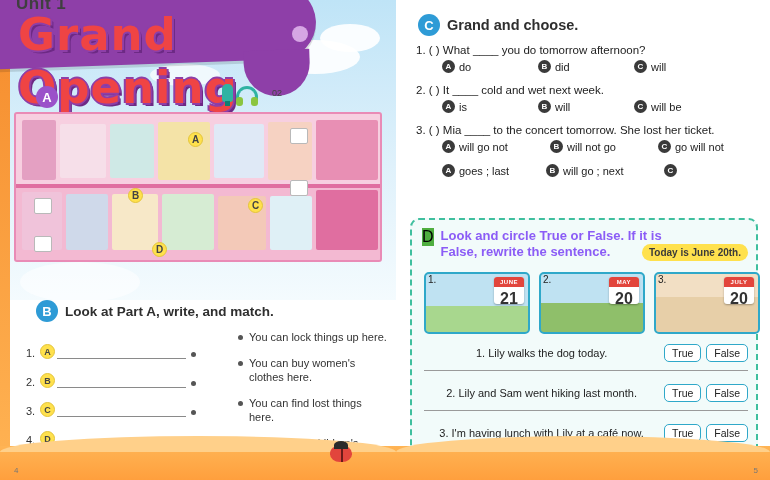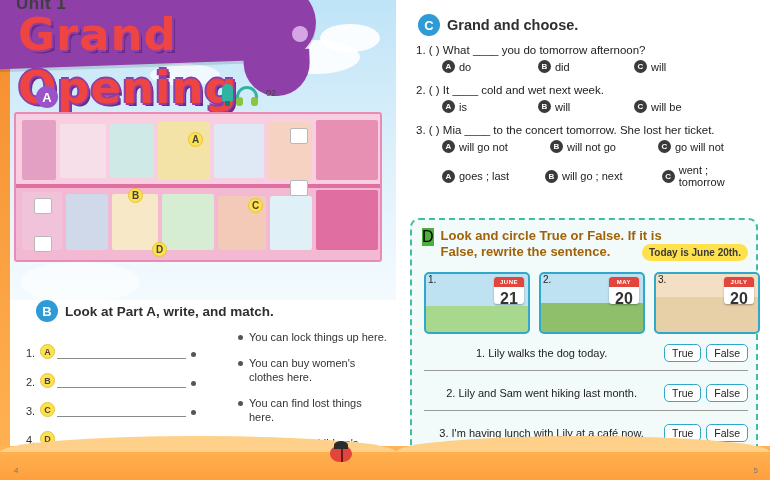--- a/index.html
+++ b/index.html
@@ -81,21 +81,21 @@
   .sec .sec-title { font-size:13.5px; font-weight:bold; color:#2f2f2f; }
 
   
   .partA-head { position:absolute; left:36px; top:86px; }
   .audio-icons { position:absolute; left:222px; top:84px; display:flex; align-items:center; gap:3px; }
   .mic { width:11px; height:18px; background:#2fb3a3; border-radius:5px 5px 3px 3px; position:relative; }
   .mic:after { content:""; position:absolute; left:3px; top:17px; width:5px; height:5px; background:#0f7f73; }
   .headset { width:22px; height:15px; border:3px solid #2fb3a3; border-bottom:none; border-radius:11px 11px 0 0; position:relative; }
   .headset:before, .headset:after { content:""; position:absolute; bottom:-5px; width:7px; height:9px; background:#8bc53f; border-radius:3px; }
   .headset:before { left:-3px; } .headset:after { right:-3px; }
-  .track-num { font-size:9px; color:#444; margin-left:5px; }
+  .track-num { font-size:9px; color:#444; margin-left:11px; }
 
   
   .mall {
     position:absolute; left:14px; top:112px; width:368px; height:150px;
     background:#f0a8c8; border:2px solid #e98bb6; border-radius:3px;
     overflow:hidden;
   }
   .mall-floor {
     position:absolute; left:0; width:100%; background:#f6c4da;
   }
@@ -146,21 +146,21 @@
     flex:0 0 auto;
   }
 
   
   .partD {
     position:absolute; left:14px; top:218px; width:348px; height:238px;
     border:2px dashed #3fbf9e; border-radius:9px; background:#f2fbfa;
     padding:8px 10px;
   }
   .partD-head { display:flex; gap:7px; align-items:flex-start; }
-  .partD-title { font-size:13px; font-weight:bold; color:#a16207; line-height:16px; }
+  .partD-title { font-size:13px; font-weight:bold; color:#8b5cf6; line-height:16px; }
   .today-bubble {
     position:absolute; right:8px; top:24px;
     background:#ffe14d; color:#3a3a3a; font-size:10px; font-weight:bold;
     padding:3px 7px; border-radius:9px;
   }
   .pics { position:absolute; left:12px; top:52px; display:flex; gap:9px; }
   .pic {
     width:106px; height:62px; border:2px solid #2fa8c9; border-radius:5px;
     position:relative; overflow:hidden; background:#cfe9f5;
   }
@@ -388,21 +388,20 @@
           <div class="opt" style="width:104px;">
             <span class="ocirc">A</span>
             <span>goes ; last</span>
           </div>
           <div class="opt" style="width:118px;">
             <span class="ocirc">B</span>
             <span>will go ; next</span>
           </div>
           <div class="opt">
             <span class="ocirc">C</span>
-            <span>went ; tomorrow</span>
           </div>
         </div>
       </div>
 
     </div>
 
     <div class="partD">
       <div class="partD-head">
         <div class="badge green">D</div>
         <div class="partD-title" style="max-width:240px;">Look and circle True or False. If it is False, rewrite the sentence.</div>

